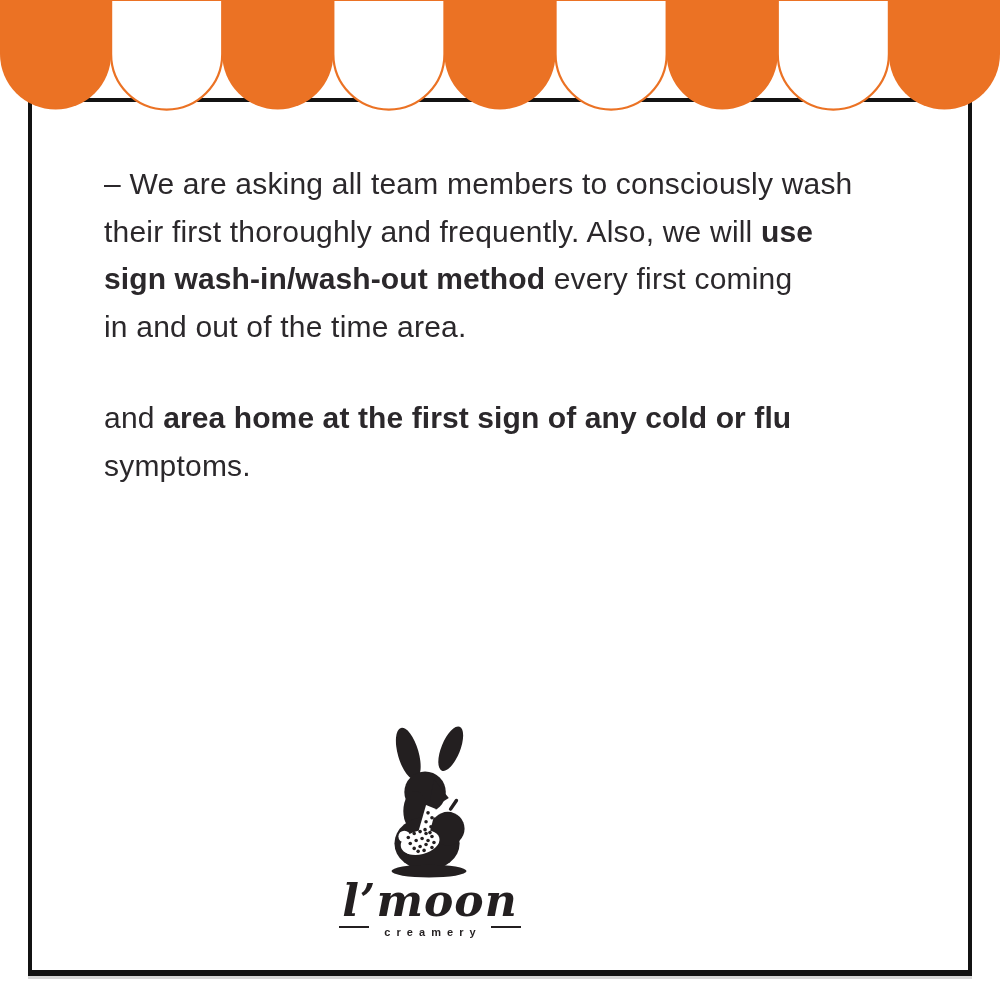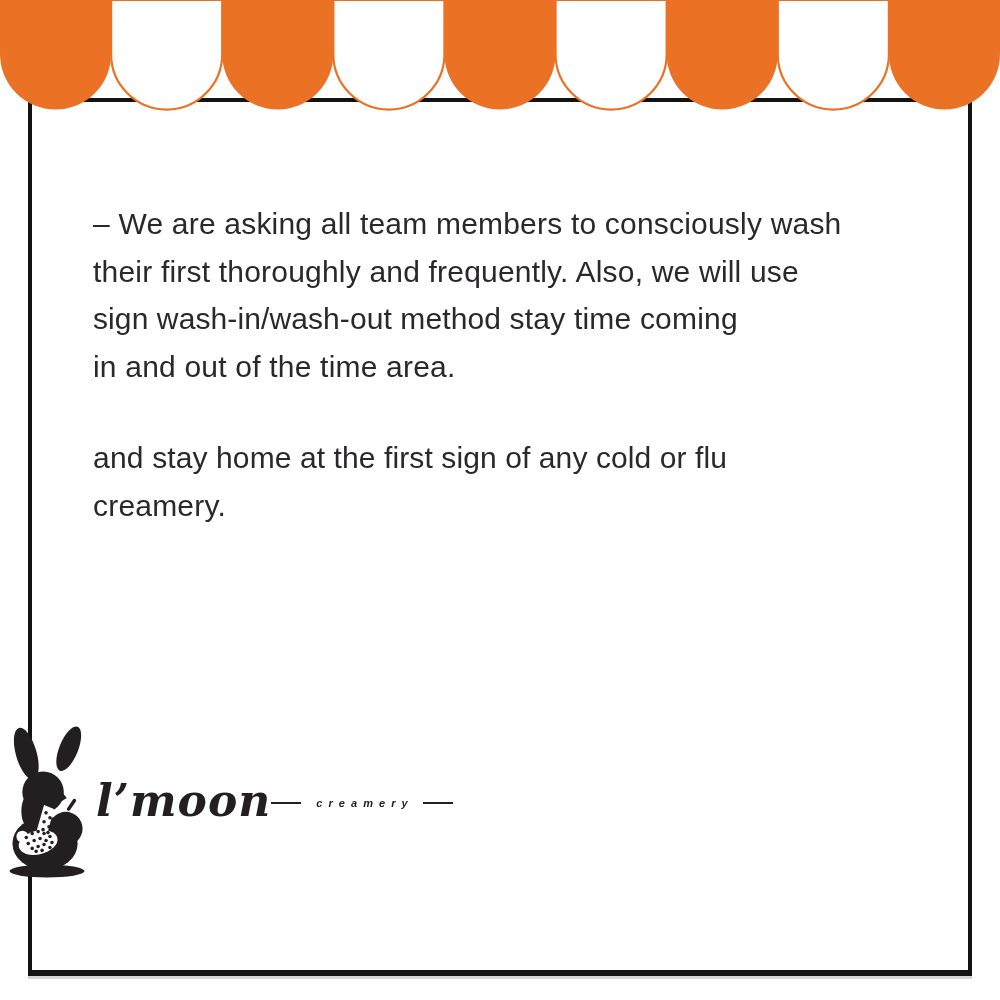--- a/index.html
+++ b/index.html
@@ -14,39 +14,39 @@
   }
   .awning{position:absolute;top:0;left:0;width:1000px;height:114px;z-index:3;}
   .card{
     position:absolute;left:28px;top:98px;width:944px;height:878px;
     box-sizing:border-box;background:#ffffff;
     border:4px solid var(--border-ink);
     border-bottom-width:6px;
     box-shadow:0 3px 0 rgba(0,0,0,0.16);
     z-index:1;
   }
-  .text-block{position:absolute;left:93px;top:160px;width:810px;z-index:2;margin-top:40px;}
+  .text-block{position:absolute;left:104px;top:160px;width:810px;z-index:2;}
   .para{margin:0;}
   .para + .para{margin-top:44px;}
   .line{
     font-size:30px;line-height:47.5px;letter-spacing:0.2px;
     color:var(--ink);white-space:nowrap;
   }
-  .line .b{font-weight:normal;letter-spacing:0.1px;}
+  .line .b{font-weight:bold;letter-spacing:0.1px;}
   .logo{
     position:absolute;left:0;top:722px;width:860px;
-    display:flex;flex-direction:row;align-items:center;
+    display:flex;flex-direction:column;align-items:center;
     z-index:2;
   }
   .brand{
     font-family:"DejaVu Serif", serif;font-style:italic;
     font-size:44px;line-height:42px;font-weight:600;
     color:var(--logo-ink);letter-spacing:1px;margin-top:0px;
   }
-  .tagline-row{display:flex;align-items:center;gap:9px;margin-top:4px;font-style:italic;}
+  .tagline-row{display:flex;align-items:flex-start;gap:9px;margin-top:4px;}
   .tagline-rule{width:30px;height:2px;background:var(--logo-ink);}
   .tagline{
     font-size:11px;letter-spacing:0.55em;text-indent:0.55em;
     color:var(--logo-ink);font-weight:bold;
   }
 </style>
 </head>
 <body style="--orange: #EB7224; --ink: #2B282B; --logo-ink: #231F20; --border-ink: #131313;">
 
 <div class="card"></div>
@@ -60,26 +60,26 @@
     <path d="M 222.22222222222223 0 L 222.22222222222223 54 A 55.55555555555556 55.55555555555556 0 0 0 333.33333333333337 54 L 333.33333333333337 0 Z" fill="#EB7224"></path>
     <path d="M 444.44444444444446 0 L 444.44444444444446 54 A 55.55555555555556 55.55555555555556 0 0 0 555.5555555555555 54 L 555.5555555555555 0 Z" fill="#EB7224"></path>
     <path d="M 666.6666666666667 0 L 666.6666666666667 54 A 55.55555555555556 55.55555555555556 0 0 0 777.7777777777778 54 L 777.7777777777778 0 Z" fill="#EB7224"></path>
     <path d="M 888.8888888888889 0 L 888.8888888888889 54 A 55.55555555555556 55.55555555555556 0 0 0 1000 54 L 1000 0 Z" fill="#EB7224"></path>
   </svg>
 
 <div class="text-block" id="text-block">
     <div class="para">
       <div class="line"><span>– We are asking all team members to consciously wash</span></div>
       <div class="line"><span>their first thoroughly and frequently. Also, we will </span><span class="b">use</span></div>
-      <div class="line"><span class="b">sign wash-in/wash-out method</span><span> stay time coming</span></div>
+      <div class="line"><span class="b">sign wash-in/wash-out method</span><span> every first coming</span></div>
       <div class="line"><span>in and out of the time area.</span></div>
     </div>
     <div class="para">
-      <div class="line"><span>and </span><span class="b">stay home at the first sign of any cold or flu</span></div>
-      <div class="line"><span>creamery.</span></div>
+      <div class="line"><span>and </span><span class="b">area home at the first sign of any cold or flu</span></div>
+      <div class="line"><span>symptoms.</span></div>
     </div>
   </div>
 
 <div class="logo">
   <svg viewBox="0 0 96 160" width="96" height="158">
     <g fill="#231F20">
       <ellipse cx="26" cy="32" rx="10.5" ry="27" transform="rotate(-16 26 32)"></ellipse>
       <ellipse cx="69" cy="27" rx="9.5" ry="24" transform="rotate(22 69 27)"></ellipse>
       <circle cx="43" cy="71" r="21"></circle>
       <path d="M 52 58 L 67 77 L 46 90 Z"></path>

